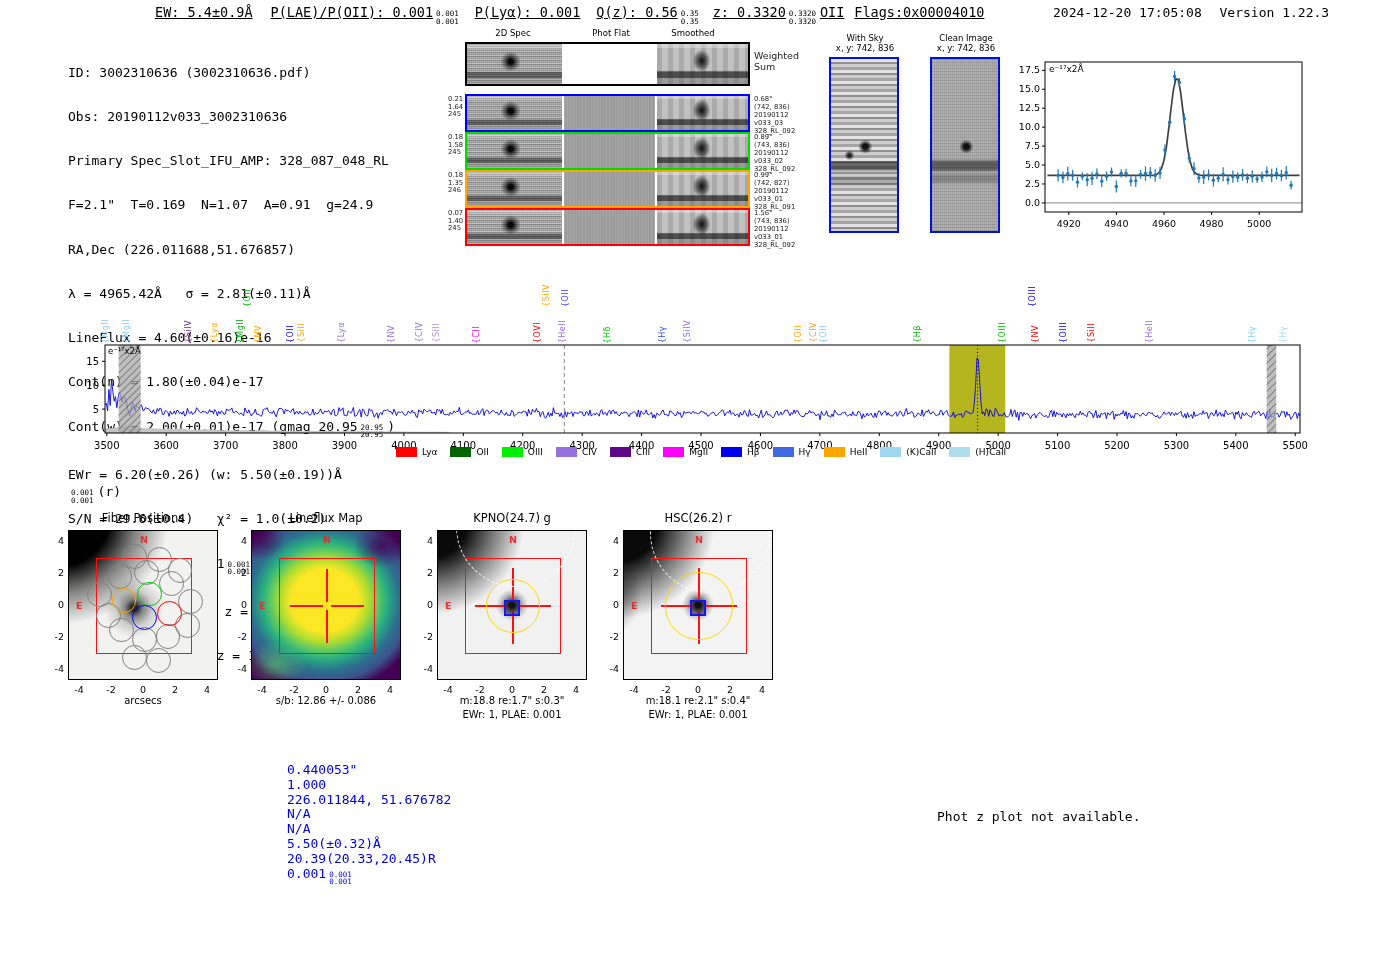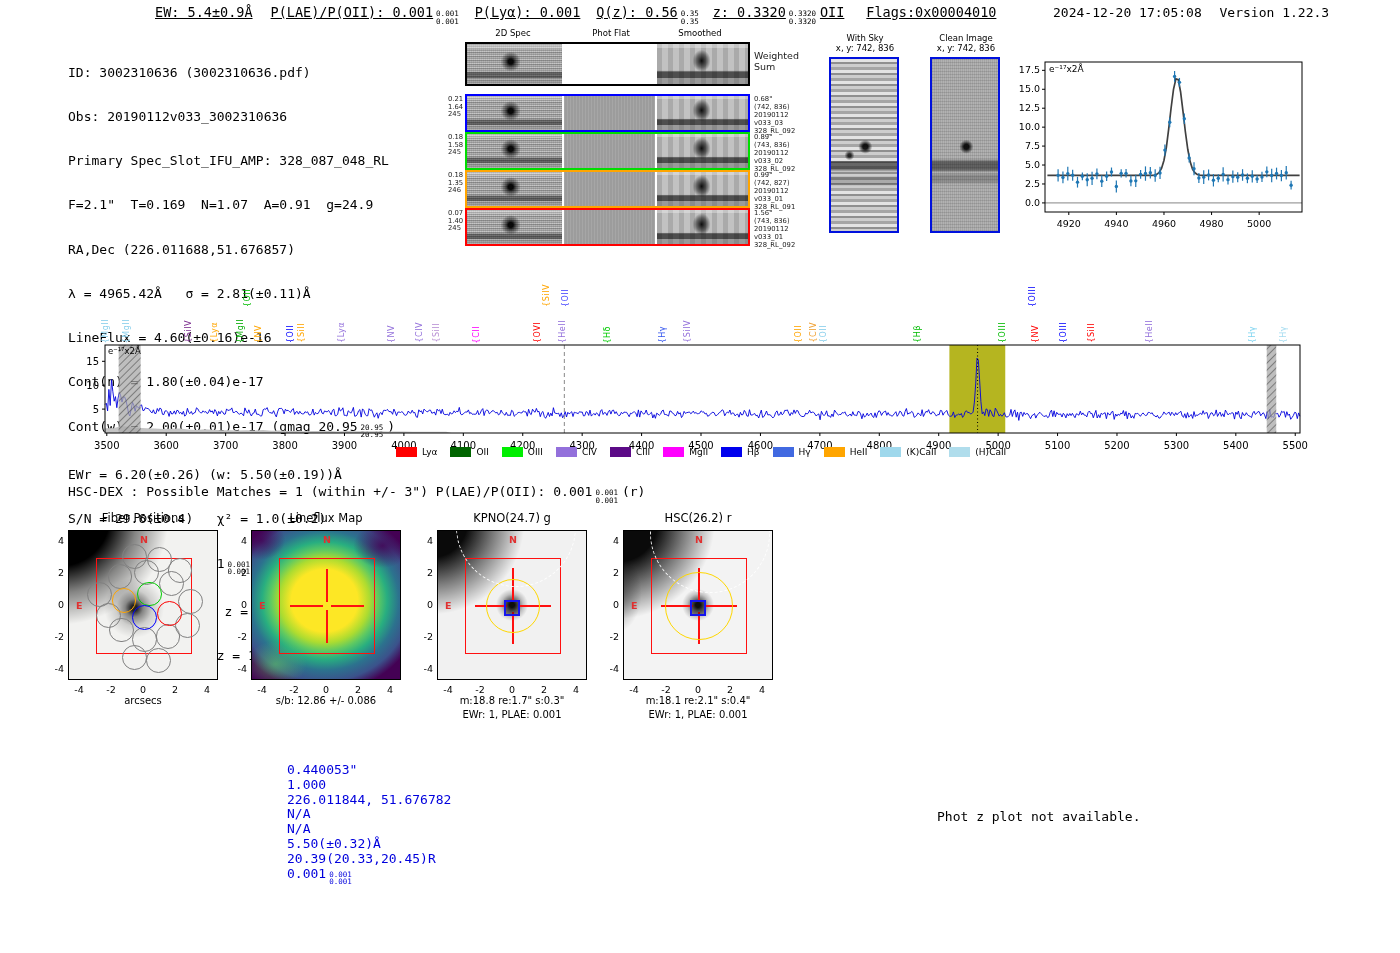--- a/index.html
+++ b/index.html
@@ -94,21 +94,21 @@
   <div class="abs mono hdr" id="header-left">
     <span style="margin-right:18px">EW: 5.4±0.9Å</span><span>P(LAE)/P(OII): 0.001</span><span class="stk">
         <span>0.001</span>
         <span>0.001</span>
       </span><span style="margin-left:12px;margin-right:16px">P(Lyα): 0.001</span><span>Q(z): 0.56</span><span class="stk">
         <span>0.35</span>
         <span>0.35</span>
       </span><span style="margin-left:10px">z: 0.3320</span><span class="stk">
         <span>0.3320</span>
         <span>0.3320</span>
-      </span><span>OII</span><span style="margin-left:22px">Flags:0x00004010</span>
+      </span><span>OII</span><span style="margin-left:10px">Flags:0x00004010</span>
   </div>
   <div class="abs mono" id="header-right">
     <span>2024-12-20 17:05:08</span>
     <span style="margin-left:10px">Version 1.22.3</span>
   </div>
 
   <div class="abs mono" id="info-block">
     <div>ID: 3002310636 (3002310636.pdf)</div>
     <div>Obs: 20190112v033_3002310636</div>
     <div>Primary Spec_Slot_IFU_AMP: 328_087_048_RL</div>
@@ -121,21 +121,21 @@
     <div>EWr = 6.20(±0.26) (w: 5.50(±0.19))Å</div>
     <div>S/N = 29.6(±0.4)   χ² = 1.0(±0.2)</div>
     <div><span>P(LAE)/P(OII): 0.001</span><span class="stk"><span>0.001</span><span>0.001</span></span><span style="margin-left:4px">(w: 0.001</span><span class="stk"><span>0.001</span><span>0.001</span></span><span>)</span></div>
     <div>LyA z = 3.0845  OII z = 0.3320</div>
     <div>Q(0.00) CIII(1909) z = 1.6014  EW r = 8.6Å</div>
   </div>
 
   <div class="abs" id="spec2d" style="left:448px;top:28px;width:380px;height:230px;">
     <div class="s2d-title" style="left:10px;top:0;">2D Spec</div>
     <div class="s2d-title" style="left:108px;top:0;">Phot Flat</div>
-    <div class="s2d-title" style="left:197px;top:0;">Smoothed</div>
+    <div class="s2d-title" style="left:190px;top:0;">Smoothed</div>
     <div id="s2d-rows">
         <div class="s2d-left" style="left: 0px; top: 16px;"></div>
         <div class="s2d-box" style="left: 17px; top: 14px; width: 285px; height: 44px; border: 2.5px solid rgb(0, 0, 0);">
           <div class="s2d-cell c-noise" style="width: 96px;"></div>
           <div class="s2d-cell c-white" style="width: 91px;"></div>
           <div class="s2d-cell c-smooth" style="width: 92px;"></div>
         </div>
         <div class="s2d-right" style="left: 306px; top: 22px; font-size: 9.5px; line-height: 11px;">
           <div>Weighted</div>
           <div>Sum</div>
@@ -497,21 +497,21 @@
         <div class="leg-sw" style="background: rgb(159, 216, 236);"></div>
         <div style="white-space: nowrap;">(K)CaII</div>
       </div>
       <div class="leg-item">
         <div class="leg-sw" style="background: rgb(176, 221, 236);"></div>
         <div style="white-space: nowrap;">(H)CaII</div>
       </div>
     </div>
 
   <div class="abs mono" id="hscdex">
-    <span>HSC-DEX : Possible Matches = 1 (within +/- 3")  P(LAE)/P(OII): 0.001</span><span class="stk">
+    <span class="stk">
         <span>0.001</span>
         <span>0.001</span>
       </span><span>(r)</span>
   </div>
 
   <div class="abs mono" id="matchtable-values">
       <div><span>0.440053"</span></div>
       <div><span>1.000</span></div>
       <div><span>226.011844, 51.676782</span></div>
       <div><span>N/A</span></div>

